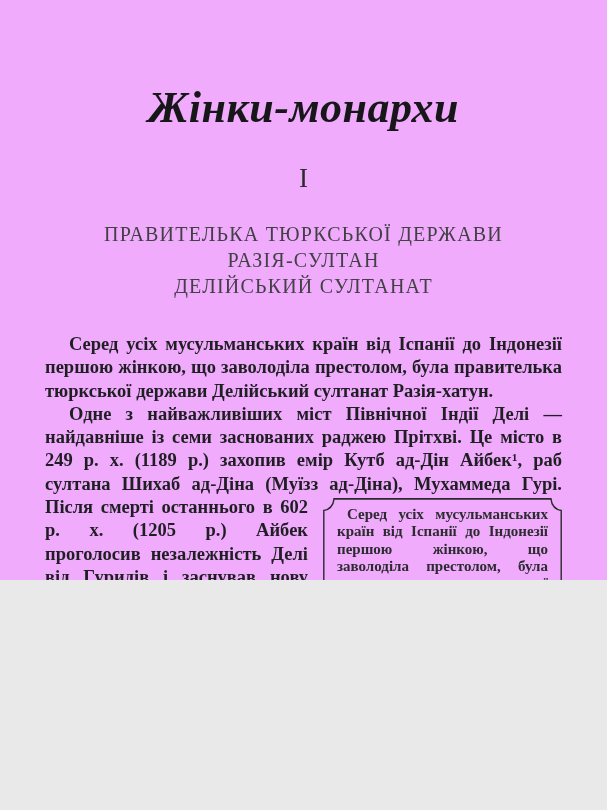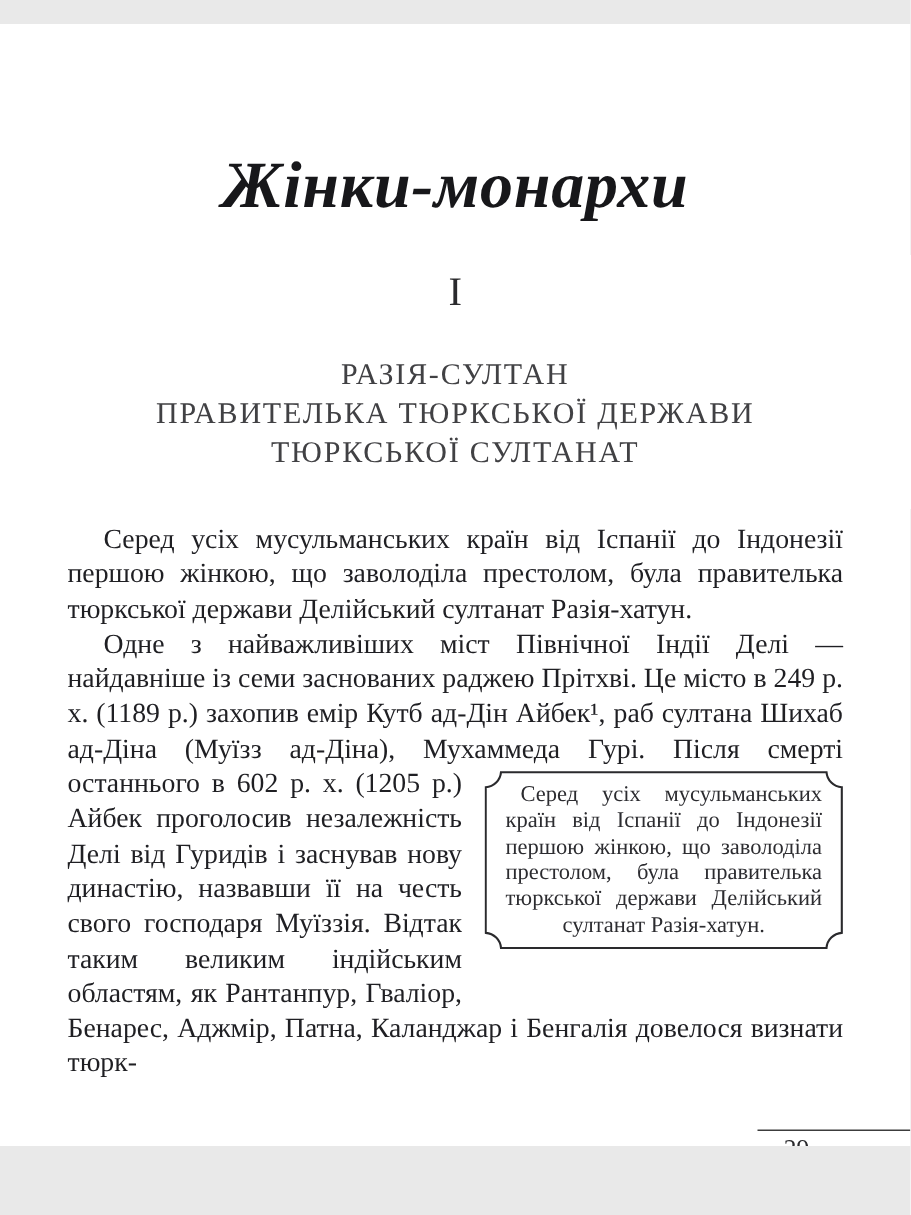--- a/index.html
+++ b/index.html
@@ -1,20 +1,20 @@
 <!DOCTYPE html>
 <html lang="uk"><head>
 <meta charset="utf-8">
 <style>
   html,body{margin:0;padding:0;background:#e9e9e9;}
   .page{
     position:relative;
-    width:607px;height:748px;
-    margin:16px auto;
-    background:#ffffff;
+    width:607px;height:580px;
+    margin:0 auto;
+    background:#f0abfc;
     font-family:"Liberation Serif","DejaVu Serif",serif;
     color:#1f1f23;
     overflow:hidden;
   }
   .chapter-title{
     position:absolute;top:84px;left:0;right:0;
     margin:0;
     text-align:center;
     font-size:44px;line-height:48px;
     font-weight:bold;font-style:italic;
@@ -36,20 +36,21 @@
     letter-spacing:1.2px;
     color:#414144;
   }
   .section-heading .hline{display:block;}
   .body-text{
     position:absolute;top:333px;left:45px;
     width:517px;
     font-size:18.5px;line-height:23.3px;
     text-align:justify;
     color:#1f1f23;
+    font-weight:bold;
   }
   .para{margin:0;text-indent:24px;}
   .quote-box{
     display:block;
     position:relative;
     float:right;
     width:239px;
     box-sizing:border-box;
     margin:2px 0 20px 15px;
     padding:8px 14px 7px 14px;
@@ -78,23 +79,23 @@
 </head>
 <body>
 
 <div class="page">
 
   <h1 class="chapter-title">Жінки-монархи</h1>
 
   <div class="section-number">I</div>
 
   <h2 class="section-heading">
+    <span class="hline">ПРАВИТЕЛЬКА ТЮРКСЬКОЇ ДЕРЖАВИ</span>
     <span class="hline">РАЗІЯ-СУЛТАН</span>
-    <span class="hline">ПРАВИТЕЛЬКА ТЮРКСЬКОЇ ДЕРЖАВИ</span>
-    <span class="hline">ТЮРКСЬКОЇ СУЛТАНАТ</span>
+    <span class="hline">ДЕЛІЙСЬКИЙ СУЛТАНАТ</span>
   </h2>
 
   <div class="body-text">
 
     <p class="para">Серед усіх мусульманських країн від Іспанії до Індонезії першою жінкою, що заволоділа престолом, була правителька тюркської держави Делійський султанат Разія-хатун.</p>
 
     <p class="para">
       <span>Одне з найважливіших міст Північної Індії Делі — найдавніше із семи заснованих раджею Прітхві. Це місто в 249 р. х. (1189 р.) захопив емір Кутб ад-Дін Айбек¹, раб султана Шихаб ад-Діна (Муїзз ад-Діна), Мухаммеда Гурі. </span><span class="quote-box">
           <svg class="quote-frame" viewBox="0 0 239 120" preserveAspectRatio="none" aria-hidden="true">
             <path d="M 11 0.8 H 228 A 11 11 0 0 0 238.2 11 V 109 A 11 11 0 0 0 228 119.2 H 11 A 11 11 0 0 0 0.8 109 V 11 A 11 11 0 0 0 11 0.8 Z" fill="none" stroke="#2a2a2d" stroke-width="1.4"></path>

